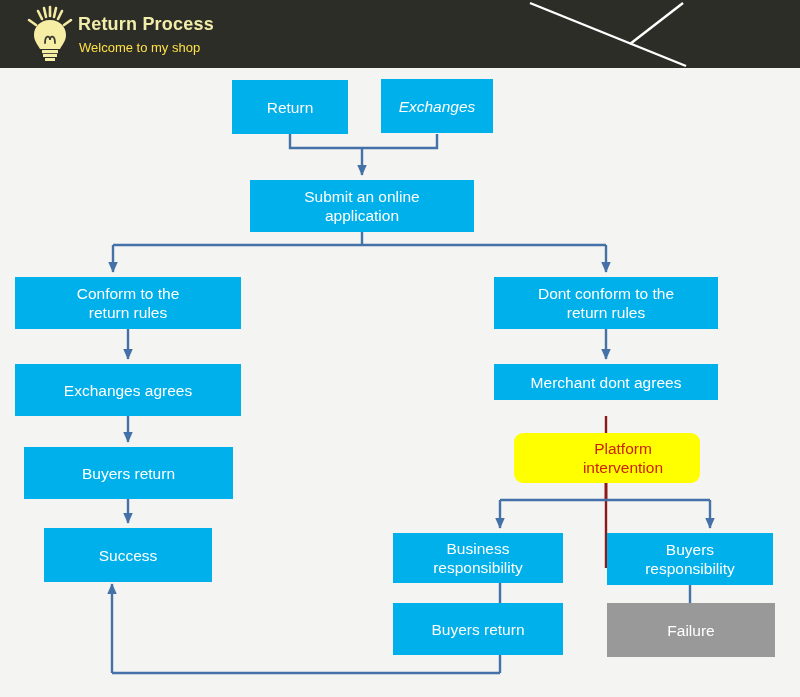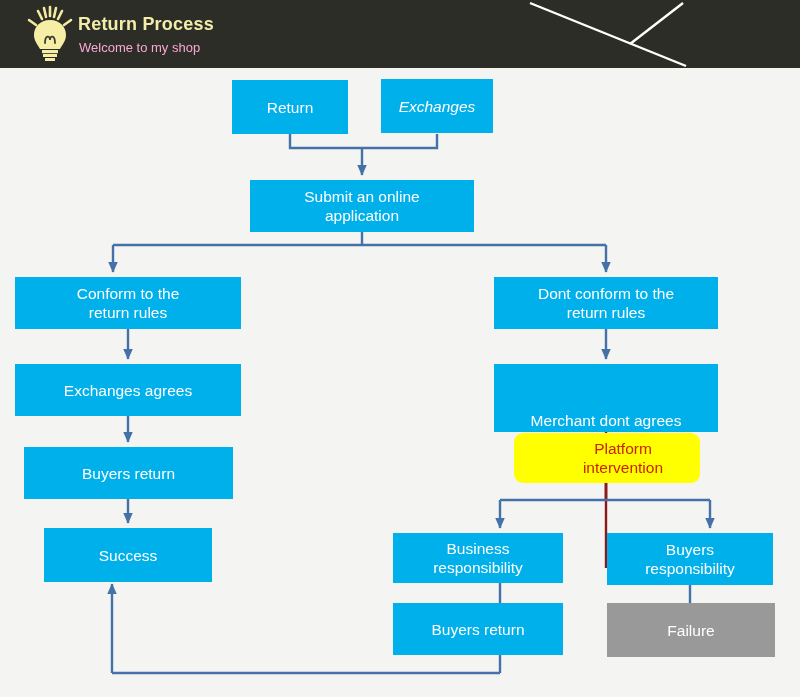--- a/index.html
+++ b/index.html
@@ -43,21 +43,21 @@
     font-size: 18px;
     font-weight: bold;
     color: #f2eda8;
     letter-spacing: 0.2px;
     white-space: nowrap;
   }
   #header-subtitle {
     position: absolute;
     left: 79px; top: 40px;
     font-size: 13px;
-    color: #f9a8d4;
+    color: #fde047;
     white-space: nowrap;
   }
 
   
   #chart {
     position: absolute;
     left: 0; top: 68px;
     width: 800px; height: 629px;
   }
   #connectors {
@@ -183,21 +183,21 @@
     </div>
 
     <div class="node" style="left:494px; top:209px; width:224px; height:52px;">
       <span>Dont conform to the<br>return rules</span>
     </div>
 
     <div class="node" style="left:15px; top:296px; width:226px; height:52px;">
       <span>Exchanges agrees</span>
     </div>
 
-    <div class="node" style="left:494px; top:296px; width:224px; height:68px;align-items:flex-end;">
+    <div class="node" style="left:494px; top:296px; width:224px; height:36px;">
       <span>Merchant dont agrees</span>
     </div>
 
     <div class="node highlight" style="left:514px; top:365px; width:186px; height:50px;padding-left:36px;">
       <span>Platform<br>intervention</span>
     </div>
 
     <div class="node" style="left:24px; top:379px; width:209px; height:52px;">
       <span>Buyers return</span>
     </div>

